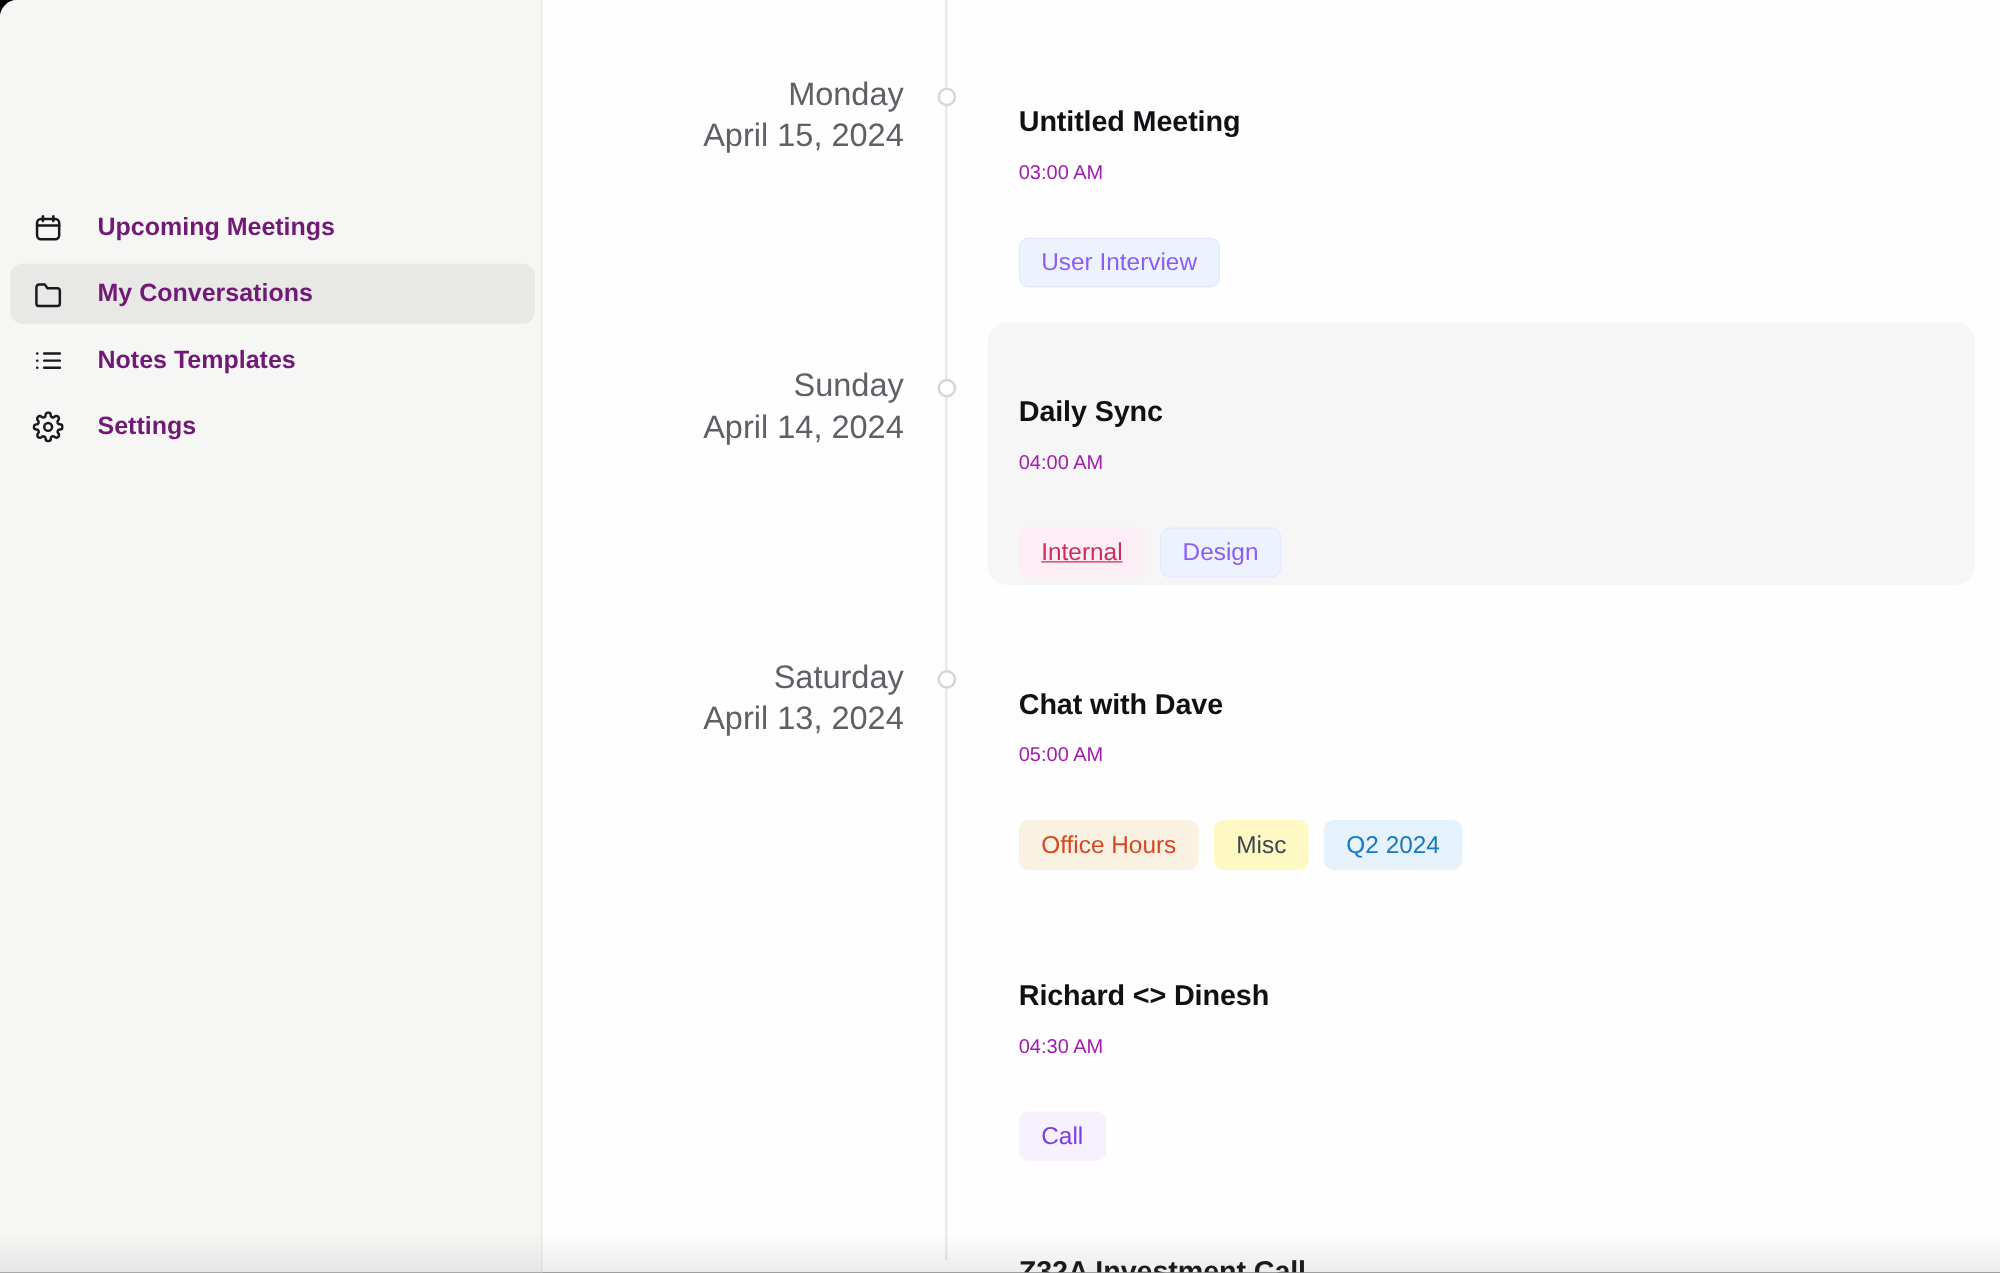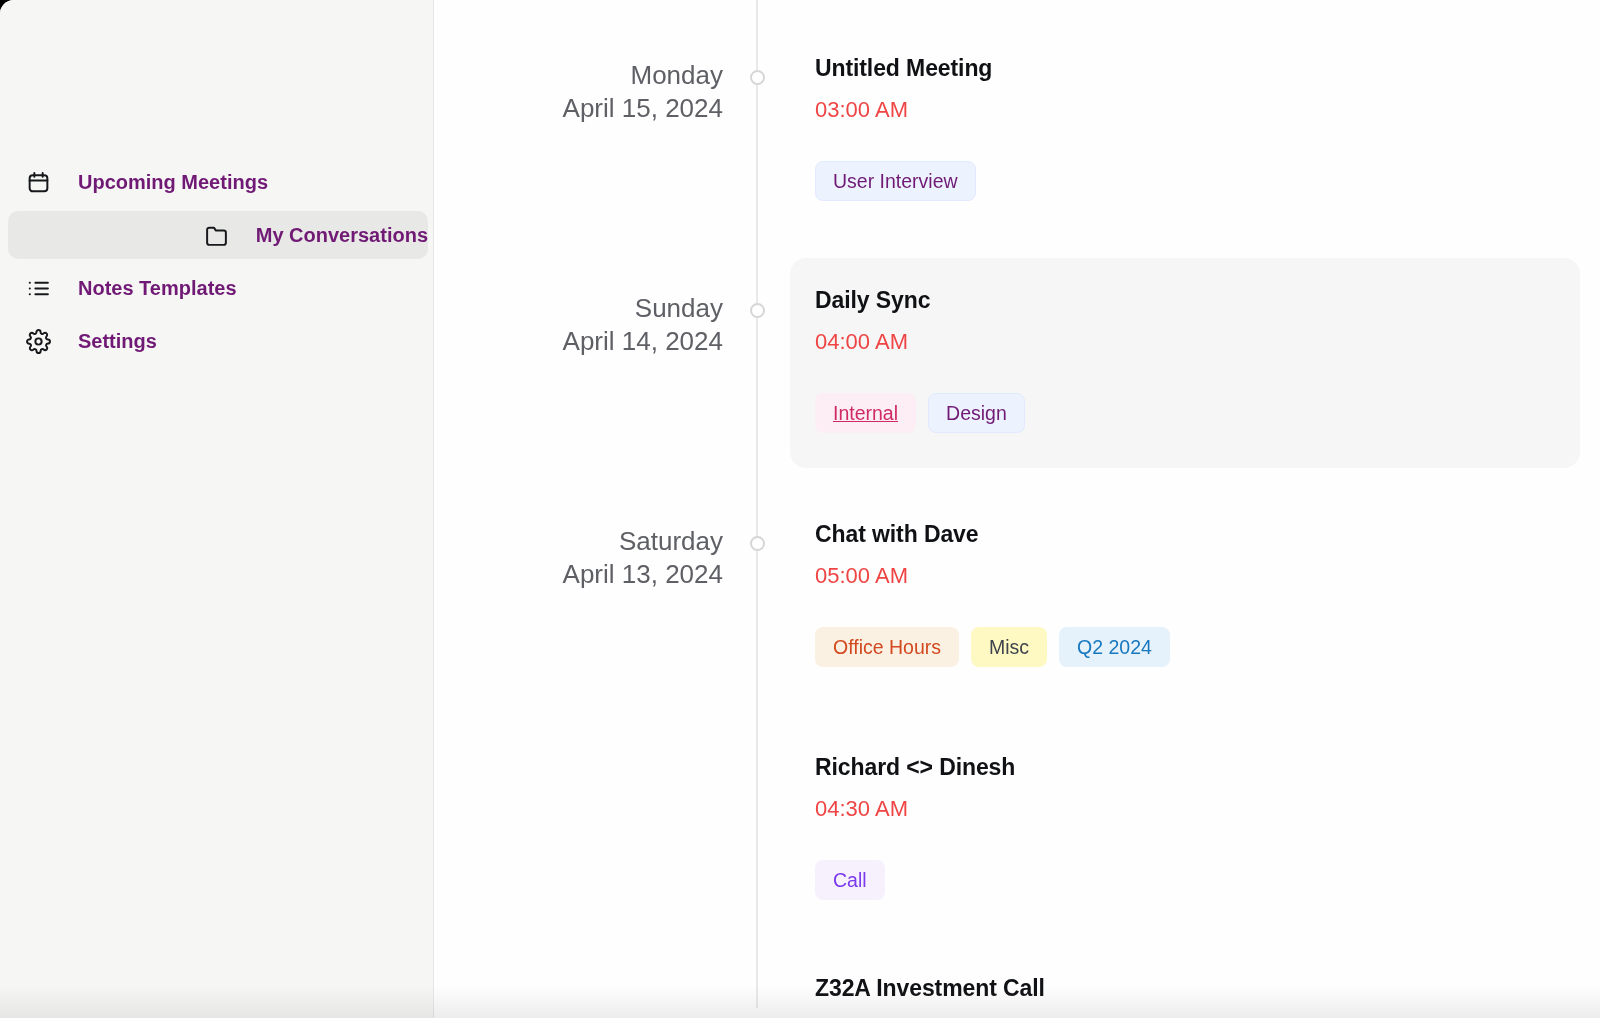--- a/index.html
+++ b/index.html
@@ -8,35 +8,35 @@
 
   
   .sidebar{position:absolute;left:0;top:0;width:434px;height:100%;background:#f6f6f5;border-right:1px solid #e7e7e5;box-sizing:border-box;}
   .user-row{position:absolute;left:18px;top:72px;width:400px;height:44px;display:flex;align-items:center;cursor:pointer;}
   .avatar{width:41px;height:41px;border-radius:10px;overflow:hidden;flex:none;}
   .avatar svg{display:block;}
   .user-name{margin-left:20px;font-size:24px;font-weight:700;color:#121316;letter-spacing:-0.2px;flex:1;}
   .chevron-updown{width:24px;height:24px;color:#3c3f44;margin-right:18px;flex:none;}
   .nav{position:absolute;left:8px;top:158px;width:420px;}
   .nav-item{height:48px;margin-bottom:5px;display:flex;align-items:center;border-radius:10px;padding-left:18px;cursor:pointer;font-size:20px;font-weight:600;color:#701a75;box-sizing:border-box;}
-  .nav-item[data-active="true"]{background:#e8e8e6;justify-content:flex-end;}
+  .nav-item[data-active="true"]{background:#e8e8e6;}
   .nav-icon{width:25px;height:25px;color:#17181b;flex:none;display:flex;align-items:center;}
   .nav-label{margin-left:27px;}
 
   
   .timeline-line{position:absolute;left:756px;top:0;width:2px;height:1008px;background:#e9e9e9;}
   .t-dot{position:absolute;left:750px;width:11px;height:11px;background:#fff;border:2px solid #d6d6d6;border-radius:50%;}
   .date-group{position:absolute;left:455px;width:268px;text-align:right;font-size:26px;line-height:33px;color:#5f6066;}
   .card{position:absolute;left:790px;top:258px;width:790px;height:210px;background:#f6f6f6;border-radius:16px;}
-  .entry{position:absolute;left:815px;cursor:pointer;}
+  .entry{position:absolute;left:815px;cursor:pointer;margin-top:29px;}
   .entry h3{margin:0;font-size:23px;line-height:32px;font-weight:700;color:#101114;letter-spacing:-0.1px;}
-  .entry .time{margin-top:11px;font-size:22px;line-height:29px;color:#ef4444;}
+  .entry .time{margin-top:11px;font-size:16px;line-height:29px;color:#a21caf;}
   .tags{display:flex;gap:12px;margin-top:37px;}
   .tag{height:38px;display:inline-flex;align-items:center;padding:0 17px;border-radius:8px;font-size:19.5px;font-weight:500;border:1px solid transparent;cursor:pointer;white-space:nowrap;}
-  .tag[data-color="blue"]{color:#701a75;background:#edf3fe;border-color:#e1eafc;}
+  .tag[data-color="blue"]{color:#8b5cf6;background:#edf3fe;border-color:#e1eafc;}
   .tag[data-color="pink"]{color:#cf2b62;background:#fceef4;text-decoration:underline;}
   .tag[data-color="orange"]{color:#d2491f;background:#fbf1e3;}
   .tag[data-color="gray"]{color:#3f444c;background:#fef9c3;}
   .tag[data-color="cyan"]{color:#1878bf;background:#e6f2fb;}
   .tag[data-color="purple"]{color:#7c3aed;background:#f7f1fe;}
   .bottom-fade{position:absolute;left:0;right:0;bottom:0;height:32px;background:linear-gradient(to bottom,rgba(110,110,110,0),rgba(110,110,110,0.12));pointer-events:none;}
 </style>
 </head>
 <body>
 

